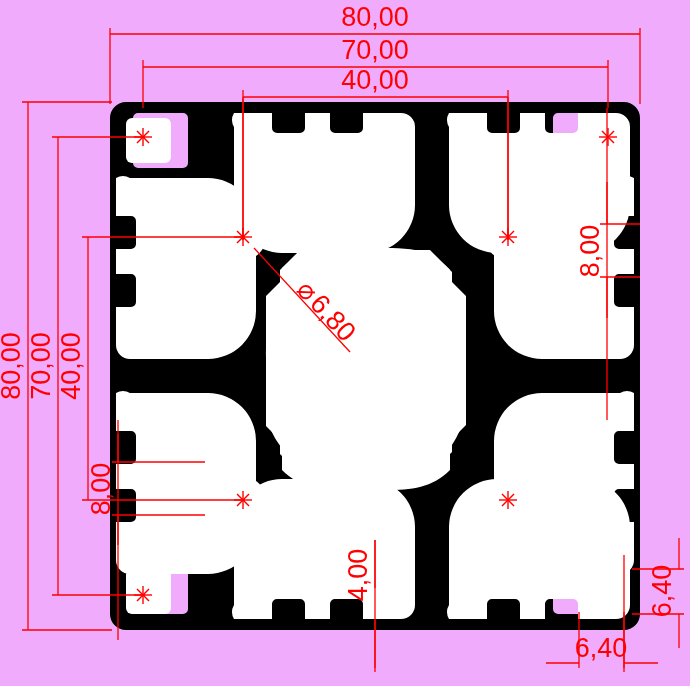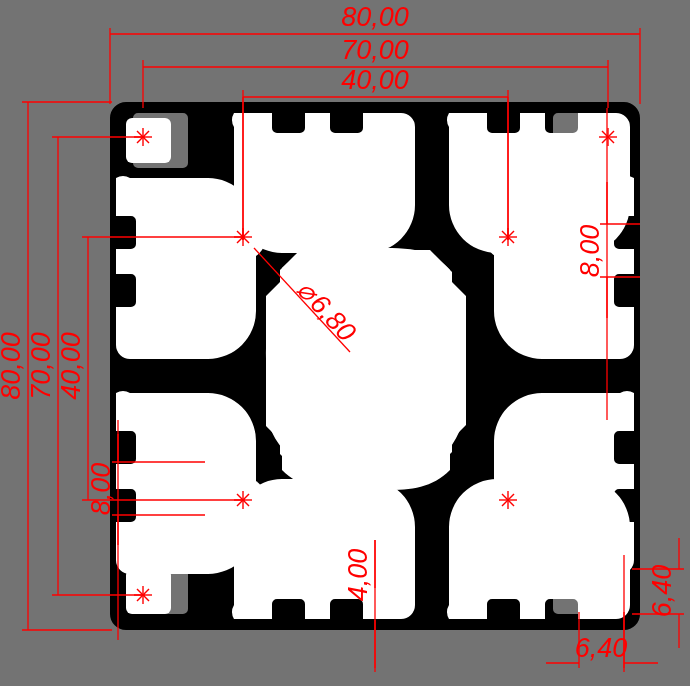--- a/index.html
+++ b/index.html
@@ -1,17 +1,17 @@
 <!DOCTYPE html>
 <html><head>
 <meta charset="utf-8">
 <style>
   html,body{margin:0;padding:0;background:#ffffff;}
   body{width:691px;height:686px;overflow:hidden;font-family:"Liberation Sans",sans-serif;}
-  #stage{position:relative;width:690px;height:686px;background:#737373;font-style:italic;}
+  #stage{position:relative;width:690px;height:686px;background:#f0abfc;}
   svg{display:block;}
   .dimtext{fill:#ff0000;font-family:"Liberation Sans",sans-serif;font-size:27px;letter-spacing:0px;}
   .dimline{stroke:#ff0000;stroke-width:1.3;fill:none;}
   .extline{stroke:#ff0000;stroke-width:1.3;fill:none;}
   .arrow{fill:#ff0000;stroke:none;}
   .leader{stroke:#ff0000;stroke-width:1.3;fill:none;}
   .metal{fill:#000000;fill-rule:evenodd;stroke:none;}
 </style>
 </head>
 <body>

